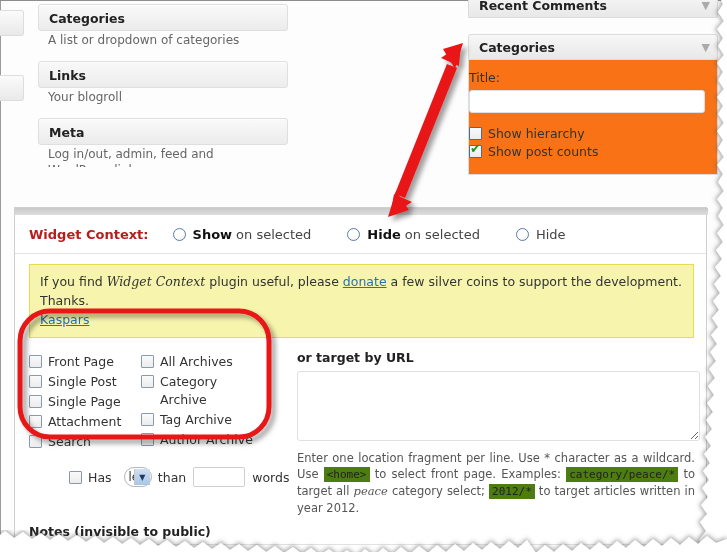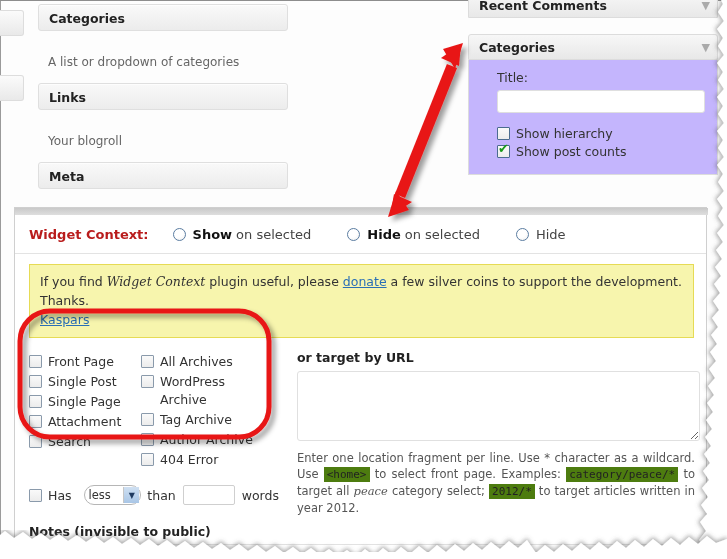--- a/index.html
+++ b/index.html
@@ -49,21 +49,21 @@
     height:27px; line-height:27px;
     background:linear-gradient(#f9f9f9,#ececec);
     border:1px solid #dfdfdf;
     border-radius:3px;
     padding:0 10px;
     font-size:12.5px; font-weight:bold; color:#222;
     font-family:"DejaVu Sans", sans-serif;
     box-shadow:0 1px 0 rgba(255,255,255,.7) inset;
   }
   .wbox-desc {
-    padding:23px 10px 0 10px;
+    padding:1px 10px 0 10px;
     font-size:12px; color:#666;
     line-height:16px;
   }
 
   
   .right-col {
     position:absolute; left:468px; top:-8px; width:250px;
   }
   .rw-head {
     position:relative;
@@ -72,23 +72,23 @@
     border:1px solid #dcdcdc;
     border-radius:3px 3px 0 0;
     padding:0 10px;
     font-size:12.5px; font-weight:bold; color:#222;
   }
   .rw-chev {
     position:absolute; right:7px; top:0;
     font-size:11px; color:#aaa; line-height:26px;
   }
   .rw-body {
-    background:#c4b5fd;
+    background:#f97316;
     border:1px solid #dcdcdc; border-top:none;
-    padding:10px 12px 12px 28px;
+    padding:10px 12px 12px 0;
   }
   .rw-label { font-size:12.5px; color:#333; margin-bottom:5px; }
   .rw-input {
     width:100%; height:23px;
     border:1px solid #dfdfdf; border-radius:3px;
     background:#fff;
   }
   .rw-check-list { margin-top:13px; }
   .rw-check-row {
     display:flex; align-items:center;
@@ -160,21 +160,21 @@
   .cb-col { width:112px; }
   .cb-col.wide { width:130px; }
   .cb-row {
     display:flex; align-items:flex-start;
     font-size:12.5px; color:#333; line-height:18px; margin-bottom:2px;
   }
   .cb-row .cbx { margin-top:2px; }
 
   .has-row {
     display:flex; align-items:center;
-    margin-top:14px; font-size:12.5px; color:#333;
+    margin-top:14px; font-size:12.5px; color:#333;margin-left:40px;
   }
   .has-row .cbx { margin-top:0; }
   .sel {
     height:20px; width:60px;
     border:1px solid #b6b6b6; border-radius:10px;
     background:#fff;
     font-size:11.5px; color:#333;
     padding-left:4px;
     margin:0 6px;
     position:relative;
@@ -352,33 +352,29 @@
               </div>
             </div>
 
             <div class="cb-col wide">
               <div class="cb-row">
                 <span class="cbx light"></span>
                 <span>All Archives</span>
               </div>
               <div class="cb-row">
                 <span class="cbx light"></span>
-                <span style="width:104px;">WordPress Archive</span>
+                <span style="width:104px;">Category Archive</span>
               </div>
               <div class="cb-row">
                 <span class="cbx light"></span>
                 <span>Tag Archive</span>
               </div>
               <div class="cb-row">
                 <span class="cbx light"></span>
                 <span>Author Archive</span>
-              </div>
-              <div class="cb-row">
-                <span class="cbx light"></span>
-                <span>404 Error</span>
               </div>
             </div>
 
           </div>
 
           <div class="has-row">
             <span class="cbx light"></span>
             <span style="margin-right:6px;">Has</span>
             <span class="sel">
               <span>less</span>

